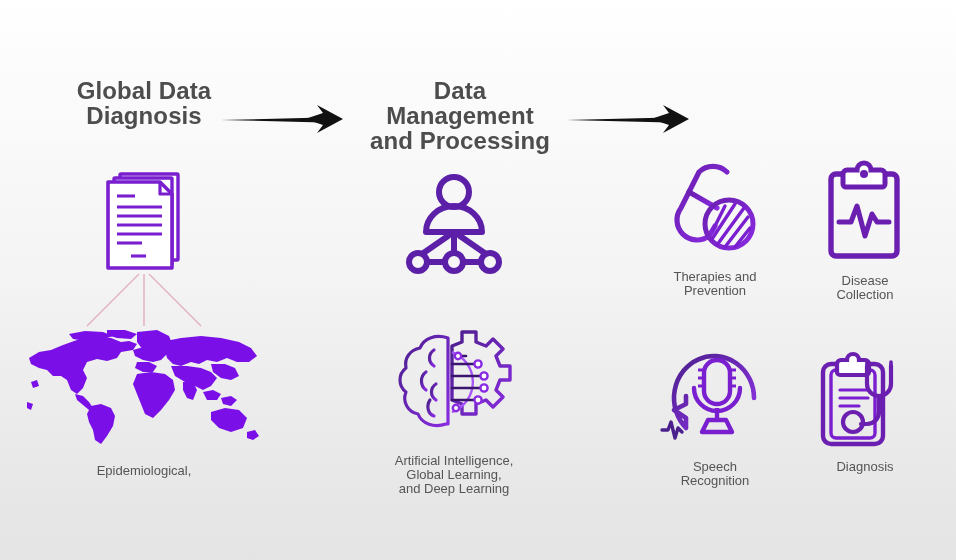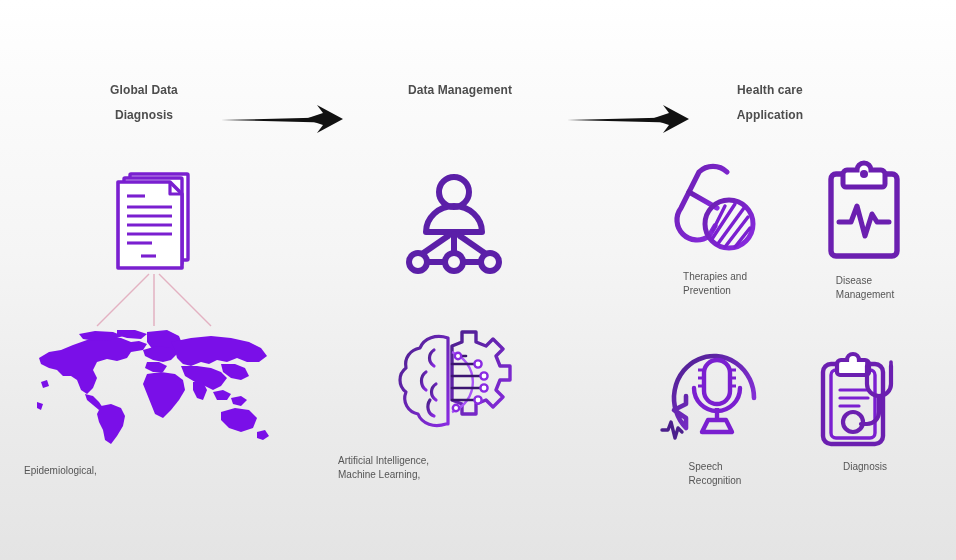--- a/index.html
+++ b/index.html
@@ -9,40 +9,40 @@
     background:linear-gradient(180deg,#ffffff 0%,#fcfcfc 12%,#f5f5f5 45%,#ebebeb 75%,#e4e4e4 100%);
     overflow:hidden;
     position:relative;
   }
   .stage-root { position:absolute; inset:0; }
 
   
   .headings { position:absolute; top:78px; left:0; width:956px; height:60px; }
   .heading {
     position:absolute; text-align:center;
-    font-size:12px; font-weight:bold; color:#4d4d4d;
+    font-size:24px; font-weight:bold; color:#4d4d4d;
     line-height:25px; letter-spacing:.1px;
   }
   .h1 { left:44px;  width:200px; }
   .h2 { left:360px; width:200px; }
   .h3 { left:670px; width:200px; }
 
   .arrow { position:absolute; top:98px; }
   .a1 { left:219px; }
   .a2 { left:565px; }
 
   
   .col { position:absolute; top:160px; }
-  .c1 { left:24px;  width:260px; }
+  .c1 { left:14px;  width:260px; }
   .c2 { left:338px; width:232px; }
   .c3 { left:640px; width:300px; }
 
   .icon-wrap { display:flex; justify-content:center; align-items:center; }
   .caption {
-    text-align:left; font-size:10px; color:#555555;
+    text-align:center; font-size:13px; color:#555555;
     line-height:14px; font-family:"Liberation Sans", sans-serif;
   }
 
   
   .docs { display:flex; justify-content:center; margin-top:4px; }
   .rays { display:block; margin:-4px auto 0; }
   .map  { display:block; margin:-2px auto 0; }
   .cap1 { margin-top:18px; }
 
   
@@ -63,26 +63,23 @@
 
   <div class="headings">
 
     <div class="heading h1">
       <div>Global Data</div>
       <div>Diagnosis</div>
     </div>
 
     <div class="heading h2">
       <div>Data Management</div>
-    </div>
-
-    <div class="heading h3">
-      <div>Health care</div>
-      <div>Application</div>
-    </div>
+      <div>and Processing</div>
+    </div>
+
   </div>
 
   <svg class="arrow a1" width="130" height="40" viewBox="0 0 130 40">
     <path d="M2 22 L104 19.5 L104 24.5 Z" fill="#111111"></path>
     <path d="M98 7 L124 21 L98 35 L104 27 L86 21 L104 15 Z" fill="#111111"></path>
   </svg>
 
   <svg class="arrow a2" width="130" height="40" viewBox="0 0 130 40">
     <path d="M2 22 L104 19.5 L104 24.5 Z" fill="#111111"></path>
     <path d="M98 7 L124 21 L98 35 L104 27 L86 21 L104 15 Z" fill="#111111"></path>
@@ -222,21 +219,22 @@
           <circle cx="88" cy="60" r="3.6"></circle>
           <circle cx="82" cy="72" r="3.6"></circle>
           <circle cx="62" cy="28" r="3.2"></circle>
           <circle cx="60" cy="80" r="3.2"></circle>
         </g>
       </svg>
     </div>
 
     <div class="caption cap2">
       <div>Artificial Intelligence,</div>
-      <div>Machine Learning,</div>
+      <div>Global Learning,</div>
+      <div>and Deep Learning</div>
     </div>
   </div>
 
   <div class="col c3">
     <div class="grid3">
 
       <div class="cell">
         <svg width="96" height="100" viewBox="0 0 96 100">
           <defs>
             <linearGradient id="pillGrad" x1="0" y1="0" x2="1" y2="1">
@@ -266,21 +264,21 @@
       <div class="cell">
         <svg width="92" height="104" viewBox="0 0 92 104">
           <rect x="12" y="14" width="66" height="82" rx="5" fill="none" stroke="#6b1fb0" stroke-width="5.4"></rect>
           <path d="M28 10 h10 a7 7 0 0 1 14 0 h10 a4 4 0 0 1 4 4 v10 a3 3 0 0 1 -3 3 H27
                    a3 3 0 0 1 -3 -3 V14 a4 4 0 0 1 4 -4 Z" fill="#ffffff" stroke="#6b1fb0" stroke-width="5"></path>
           <circle cx="45" cy="14" r="4" fill="#6b1fb0"></circle>
           <path d="M20 62 h12 l6 -16 l8 30 l7 -22 l5 8 h12" fill="none" stroke="#6b1fb0" stroke-width="5" stroke-linejoin="round" stroke-linecap="round"></path>
         </svg>
         <div class="caption">
           <div>Disease</div>
-          <div>Management</div>
+          <div>Collection</div>
         </div>
       </div>
 
       <div class="cell row2">
         <svg width="110" height="104" viewBox="0 0 110 104">
           <defs>
             <linearGradient id="micGrad" x1="0" y1="0" x2="1" y2="1">
               <stop offset="0%" stop-color="#4b1f8c"></stop>
               <stop offset="100%" stop-color="#9333ea"></stop>
             </linearGradient>

